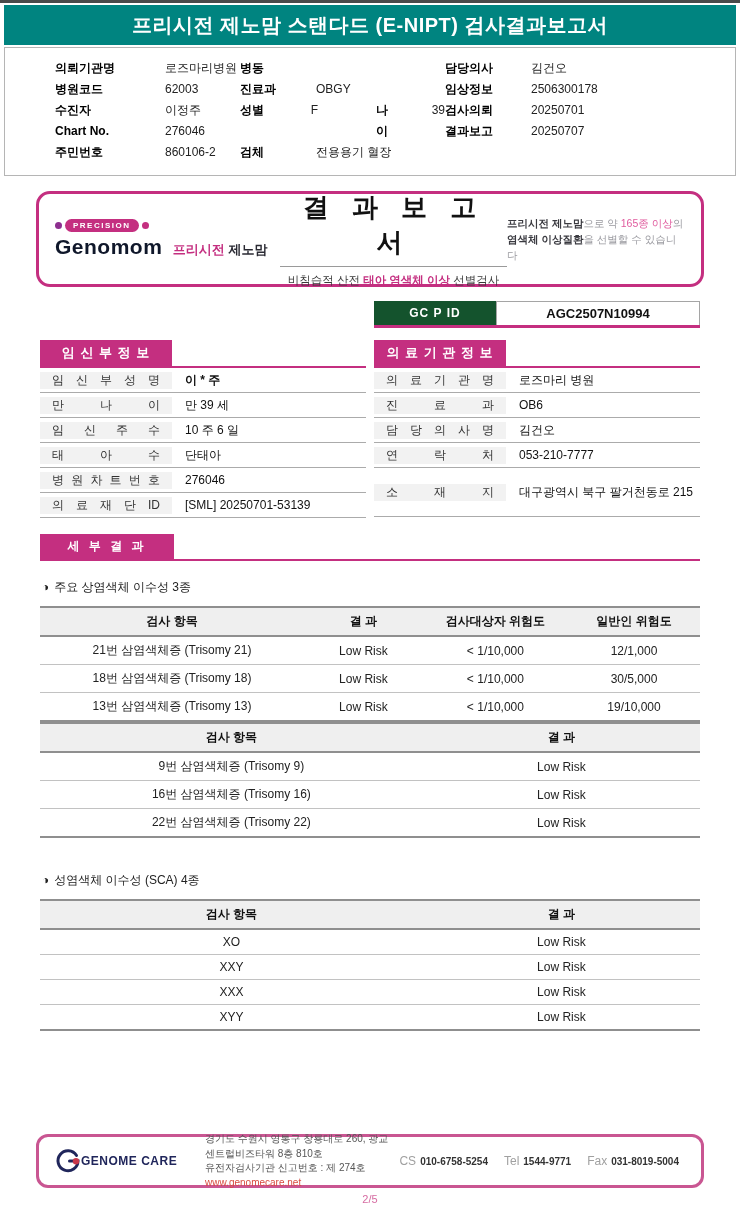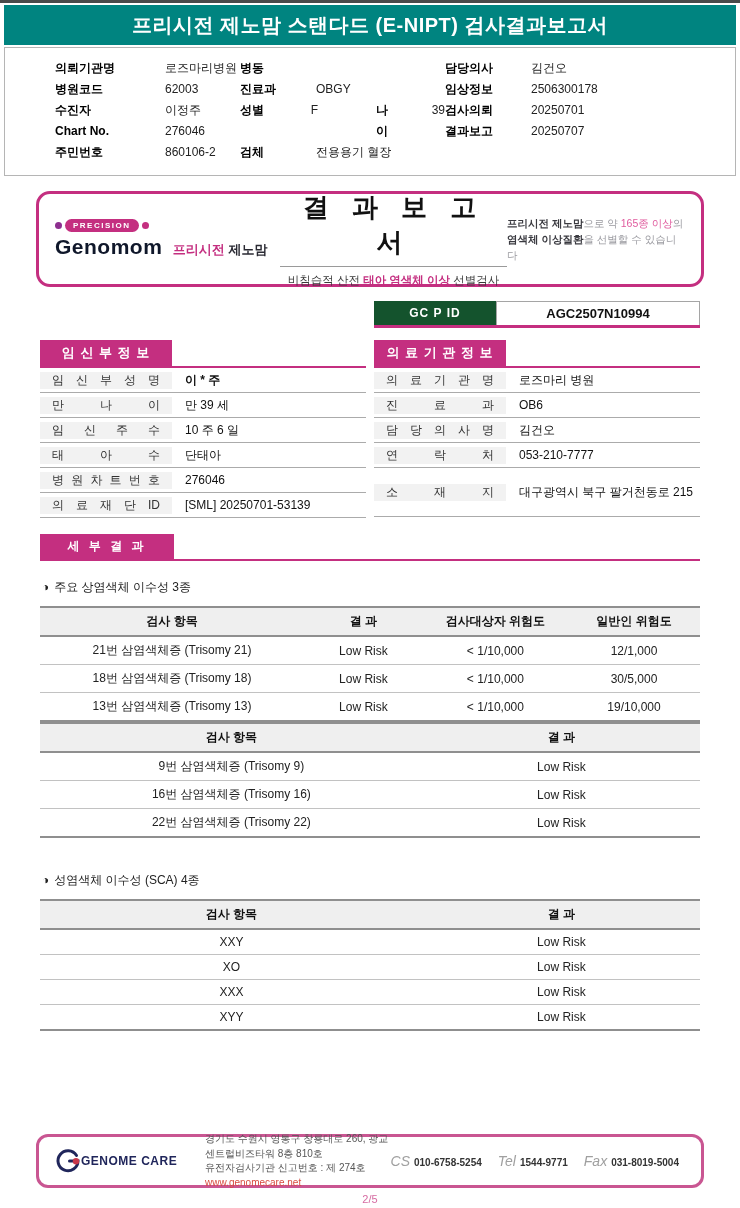--- a/index.html
+++ b/index.html
@@ -78,21 +78,21 @@
   .w40{width:40%;} .w18{width:18%;} .w22{width:22%;} .w20{width:20%;}
   .w58{width:58%;} .w42{width:42%;}
   
   .footerbox{position:absolute;left:36px;right:36px;bottom:20px;border:3px solid #C95692;
              border-radius:12px;height:48px;display:flex;align-items:center;padding:0 16px;background:#fff;}
   .flogo{display:flex;align-items:center;width:150px;}
   .flogotext{font-size:12px;font-weight:bold;color:#20265B;letter-spacing:0.5px;}
   .faddr{font-size:10px;color:#555;line-height:1.45;flex:1;}
   .furl{color:#D84B3F;text-decoration:none;display:inline-block;}
   .fcontacts{display:flex;gap:16px;align-items:center;font-size:10px;margin-right:6px;}
-  .fclabel{color:#a0a0a0;font-size:14px;margin-right:4px;font-style:italic;}
+  .fclabel{color:#a0a0a0;font-size:12px;margin-right:4px;}
   .fcval{font-weight:bold;color:#333;}
   .pagenum{position:absolute;left:0;right:0;bottom:3px;text-align:center;font-size:11px;color:#D66CA2;}
 </style>
 </head>
 <body>
 
 <div class="page">
   <div class="topline"></div>
 
   <div class="tealbar">프리시전 제노맘 스탠다드 (E-NIPT) 검사결과보고서</div>
@@ -329,25 +329,25 @@
     <div class="subtitle sub2">
       <span class="bullet">◑</span><span>성염색체 이수성 (SCA) 4종</span>
     </div>
     <table class="rtable">
       <tbody>
           <tr>
         <th class="w58">검사 항목</th>
         <th class="w42">결 과</th>
       </tr>
       <tr>
+        <td>XO</td>
+        <td>Low Risk</td>
+      </tr>
+      <tr>
         <td>XXY</td>
-        <td>Low Risk</td>
-      </tr>
-      <tr>
-        <td>XO</td>
         <td>Low Risk</td>
       </tr>
       <tr>
         <td>XXX</td>
         <td>Low Risk</td>
       </tr>
       <tr>
         <td>XYY</td>
         <td>Low Risk</td>
       </tr>

